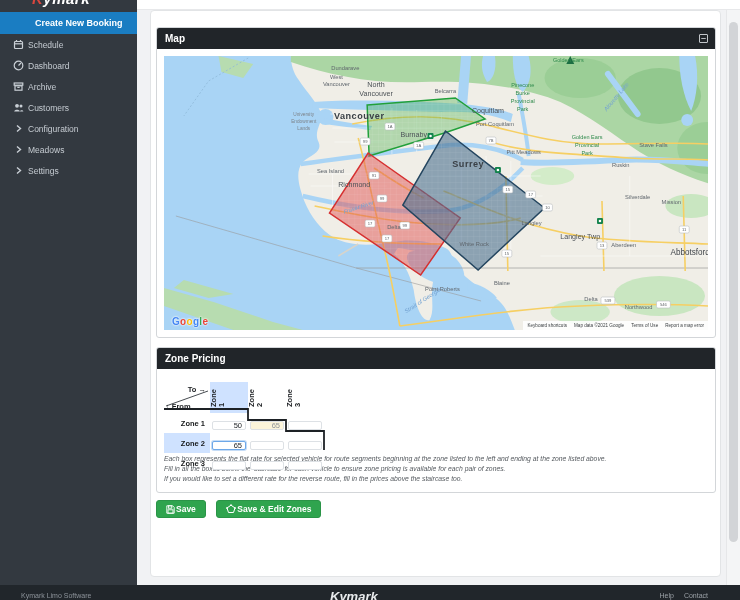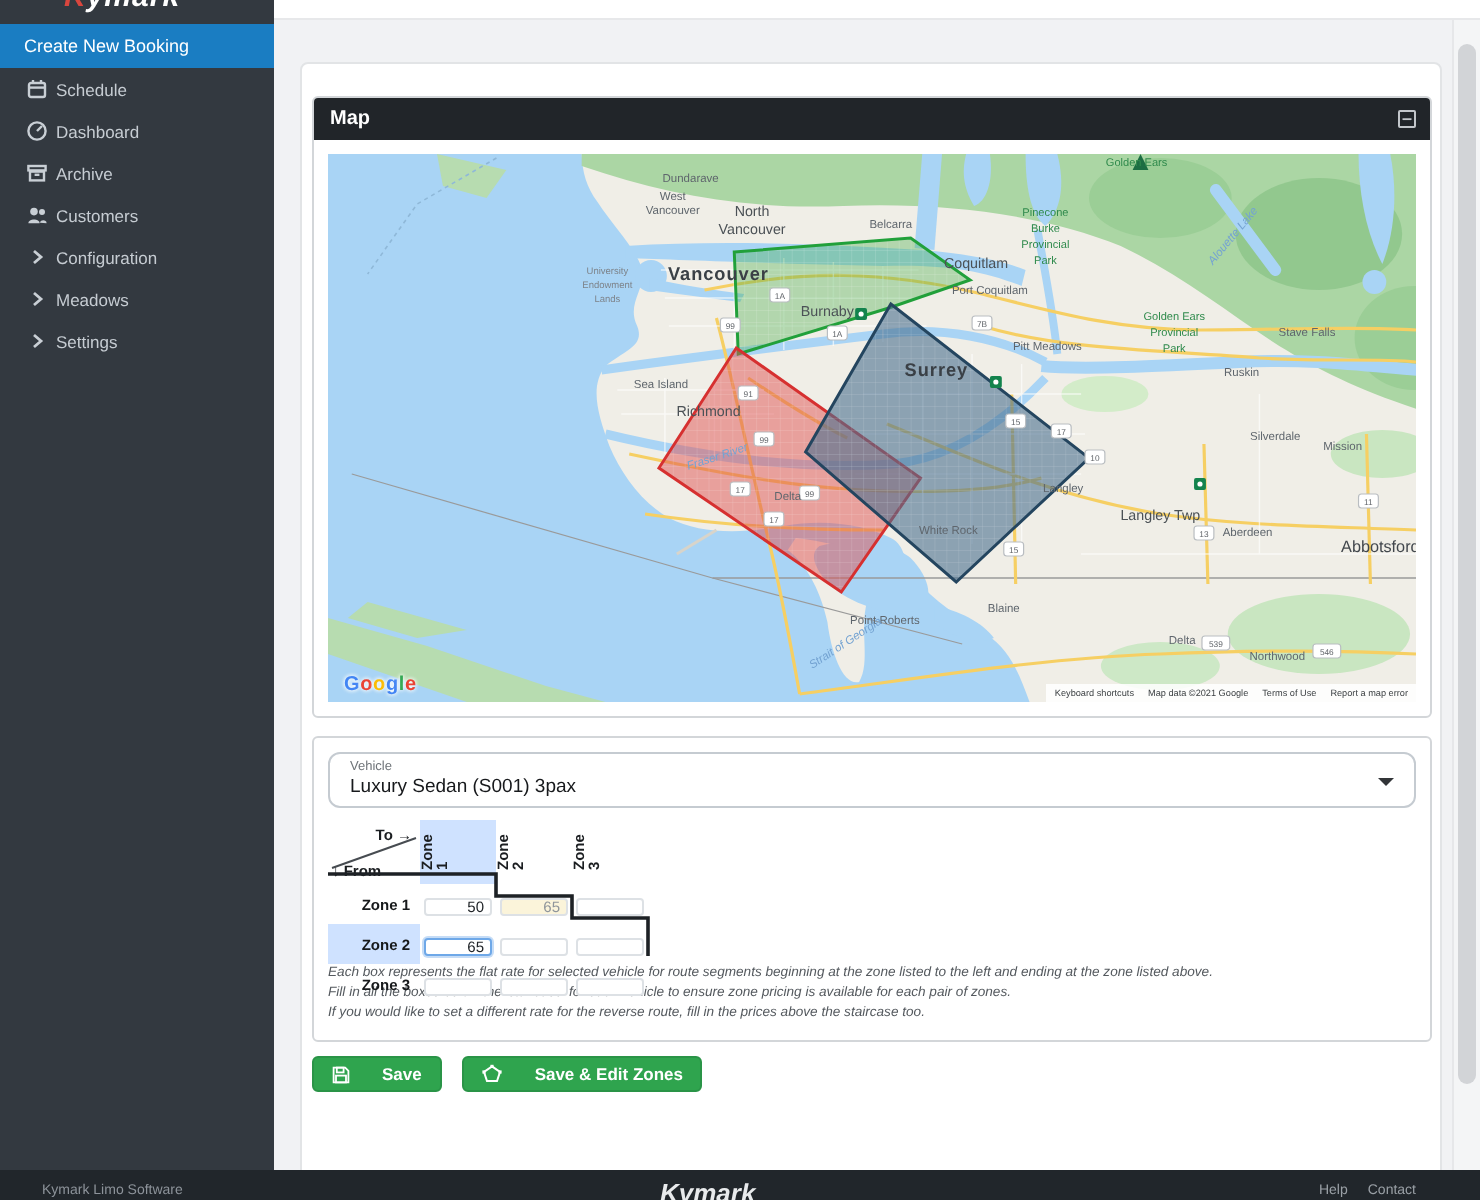--- a/index.html
+++ b/index.html
@@ -7,33 +7,33 @@
   body { position:relative; overflow:hidden; background:#f1f2f4; font-family:"Liberation Sans",sans-serif; }
 
   
   #topbar { position:absolute; left:137px; top:0; width:603px; height:10px; background:#fff; border-bottom:1px solid #e7e8ea; }
 
   
   #sidebar { position:absolute; left:0; top:0; width:137px; height:585px; background:#333940; }
   #logo-clip { height:10px; overflow:hidden; }
   #logo-clip .logo-text { display:block; margin-top:-10px; padding-left:32px; font-size:15px; font-weight:bold; font-style:italic; color:#fff; letter-spacing:.5px; }
   #logo-clip .logo-k { color:#d9463e; }
-  .nav-active { margin-top:2px; height:22px; line-height:22px; background:#1a7dc2; color:#fff; font-size:9px; font-weight:400; padding-left:12px; cursor:pointer; }
+  .nav-active { margin-top:2px; height:22px; line-height:22px; background:#1a7dc2; color:#fff; font-size:9px; font-weight:700; padding-left:35px; cursor:pointer; }
   .nav-item { display:flex; align-items:center; height:21px; padding-left:8px; cursor:pointer; }
   .nav-item .ni-icon { width:20px; display:flex; justify-content:center; }
   .nav-item .ni-label { font-size:8.5px; color:#c6ccd2; }
   .nav-item svg { stroke:#c9cfd5; fill:none; stroke-width:1.2; }
   .nav-item svg.filled { fill:#c9cfd5; stroke:none; }
 
   
   #scrollbar { position:absolute; right:0; top:10px; width:14px; height:575px; background:#f4f5f6; border-left:1px solid #e6e7e9; }
   #scroll-thumb { position:absolute; left:2px; top:12px; width:9px; height:520px; background:#d2d4d7; border-radius:5px; }
 
   
-  #card { position:absolute; left:150px; top:10px; width:571px; height:567px; background:#fff; border:1px solid #e2e4e6; border-radius:4px;margin-top:21px; }
+  #card { position:absolute; left:150px; top:10px; width:571px; height:567px; background:#fff; border:1px solid #e2e4e6; border-radius:4px; }
 
   .panel { margin:0 4px 0 5px; border:1px solid #d3d6d9; border-radius:3px; background:#fff; }
   #map-panel { margin-top:16px; }
   #zone-panel { margin-top:9px; }
   .panel-header { position:relative; background:#212529; color:#fff; font-size:10px; font-weight:bold; height:21px; line-height:21px; padding:0 8px; border-radius:2px 2px 0 0; }
   .collapse-btn { position:absolute; right:7px; top:6px; width:9px; height:9px; border:1px solid #c2c6ca; border-radius:1px; color:#c2c6ca; font-size:9px; line-height:6px; text-align:center; cursor:pointer; }
   .panel-body { padding:7px; }
 
   
   #map-canvas { position:relative; height:274px; background:#a9d4f5; overflow:hidden; }
@@ -74,21 +74,21 @@
   table.zp td { padding:1px 2px; }
   input.cell { width:100%; height:9px; border:1px solid #dde1e5; border-radius:2px; font-size:7.5px; text-align:right; padding:0 3px; color:#212529; font-family:"Liberation Sans",sans-serif; background:#fff; }
   input.cell.warm { background:#fbf4da; color:#8f959b; }
   input.cell.focus { border-color:#6ea8e8; box-shadow:0 0 0 1px rgba(110,168,232,.4); }
   .stairs { position:absolute; left:0; top:0; overflow:visible; pointer-events:none; }
 
   .help { margin-top:8px; font-size:6.8px; font-style:italic; color:#54595e; line-height:1.5; }
 
   
   .btn-row { margin:7px 0 0 5px; }
-  .btn { display:inline-flex; align-items:center; gap:16px; background:#2fa44e; border:1px solid #2a9447; color:#fff; font-size:8.5px; font-weight:bold; height:18px; padding:0 9px; border-radius:3px; margin-right:6px; cursor:pointer; }
+  .btn { display:inline-flex; align-items:center; gap:1px; background:#2fa44e; border:1px solid #2a9447; color:#fff; font-size:8.5px; font-weight:bold; height:18px; padding:0 9px; border-radius:3px; margin-right:6px; cursor:pointer; }
   .btn svg { display:block; }
 
   
   #footer { position:absolute; left:0; top:585px; width:740px; height:15px; background:#21262b; z-index:5; }
   #footer-left { position:absolute; left:21px; top:7px; font-size:7px; color:#8d939a; }
   #footer-brand { position:absolute; left:330px; top:4px; font-size:13px; font-weight:bold; font-style:italic; color:#e8eaec; }
   #footer-links { position:absolute; right:32px; top:7px; font-size:7px; color:#9aa0a6; display:flex; gap:10px; }
   #footer-links span { cursor:pointer; }
 </style>
 </head>
@@ -418,27 +418,25 @@
             <span>Keyboard shortcuts</span>
             <span>Map data ©2021 Google</span>
             <span>Terms of Use</span>
             <span>Report a map error</span>
           </div>
       </div>
     </div>
   </div>
 
   <div class="panel" id="zone-panel">
+    <div class="panel-header">
+      <span>Zone Pricing</span>
+    </div>
     <div class="panel-body">
 
-      <div class="vehicle">
-        <div class="vlabel">Vehicle</div>
-        <div class="vvalue">Luxury Sedan (S001) 3pax</div>
-        <span class="caret"></span>
-      </div>
 
       <div class="zp-wrap">
         <table class="zp">
           <colgroup>
               <col class="c0">
               <col class="cz">
               <col class="cz">
               <col class="cz">
             </colgroup>
           <tbody>

